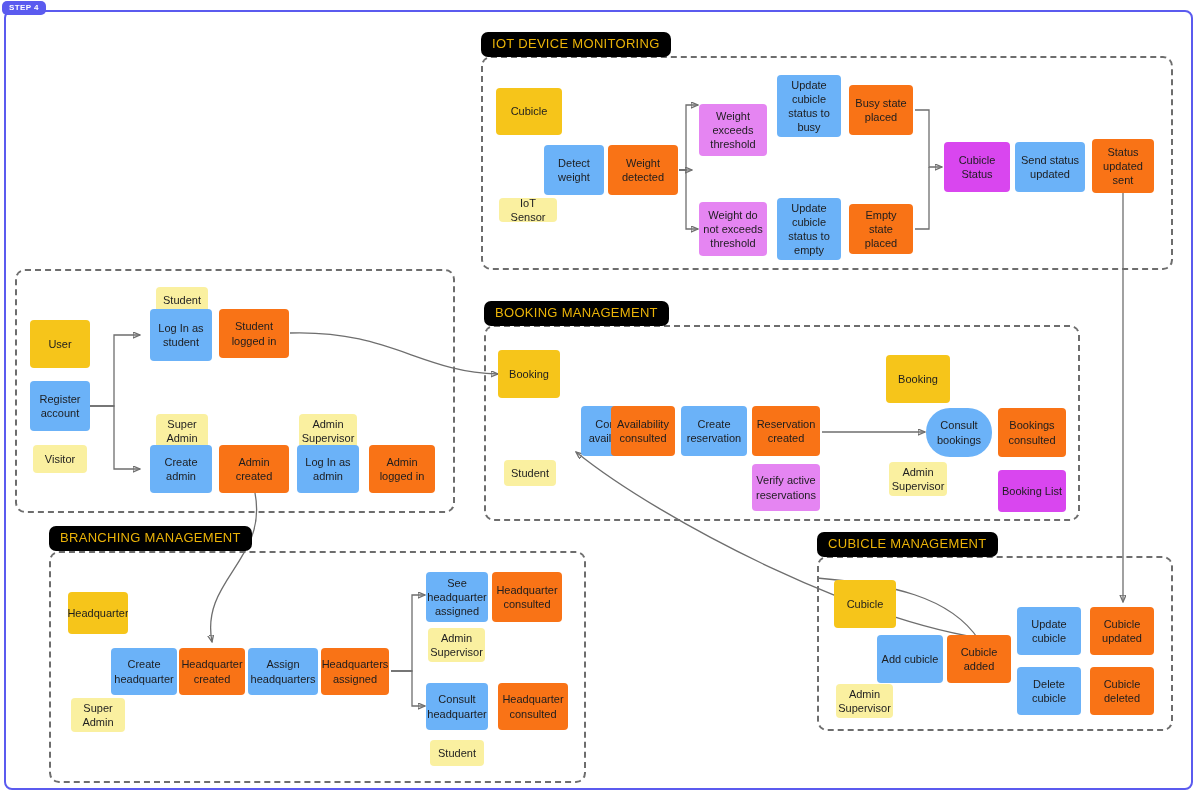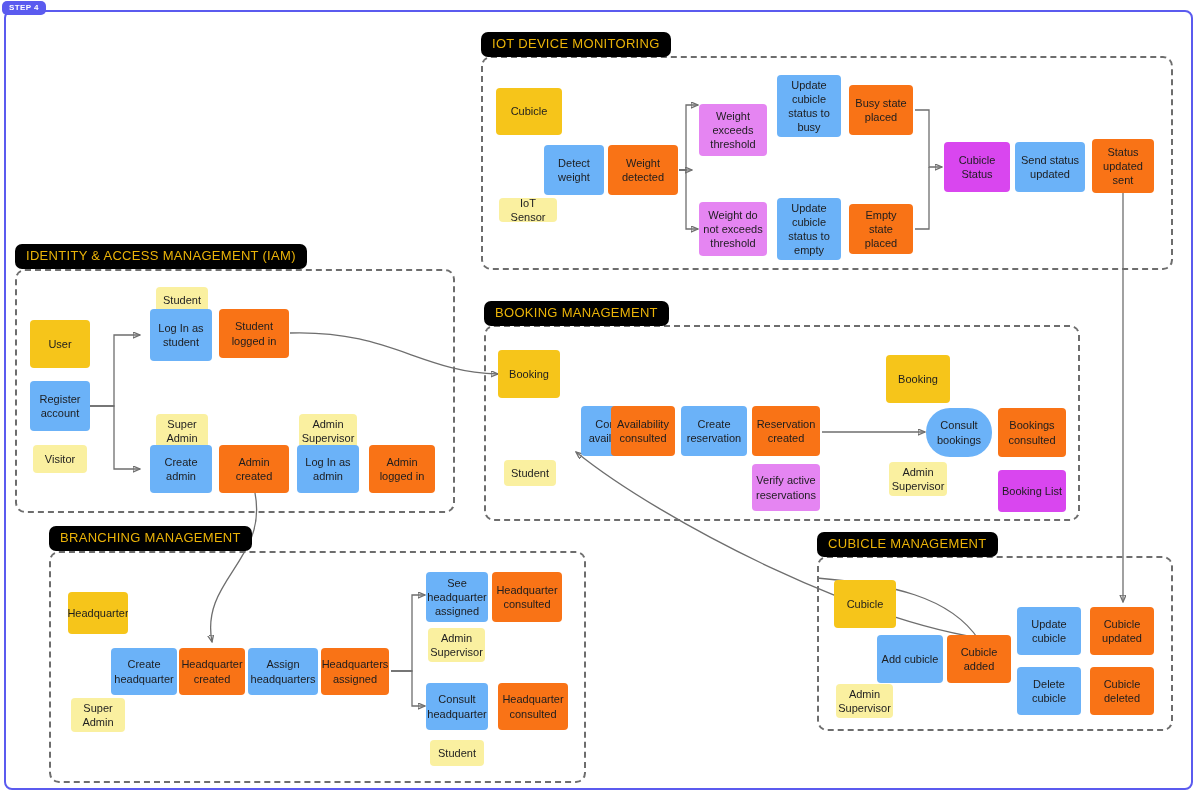--- a/index.html
+++ b/index.html
@@ -96,21 +96,20 @@
 
 <div id="canvas">
 
   <div id="step-frame"></div>
   <div id="step-badge">STEP 4</div>
 
   <div class="ctx" style="left:481px; top:56px; width:692px; height:214px;"></div>
   <div class="ctx-label" style="left:481px; top:32px;">IOT DEVICE MONITORING</div>
 
   <div class="ctx" style="left:15px; top:269px; width:440px; height:244px;"></div>
-  <div class="ctx-label" style="left:15px; top:244px;">IDENTITY &amp; ACCESS MANAGEMENT (IAM)</div>
 
   <div class="ctx" style="left:484px; top:325px; width:596px; height:196px;"></div>
   <div class="ctx-label" style="left:484px; top:301px;">BOOKING MANAGEMENT</div>
 
   <div class="ctx" style="left:49px; top:551px; width:537px; height:232px;"></div>
   <div class="ctx-label" style="left:49px; top:526px;">BRANCHING MANAGEMENT</div>
 
   <div class="ctx" style="left:817px; top:556px; width:356px; height:175px;"></div>
   <div class="ctx-label" style="left:817px; top:532px;">CUBICLE MANAGEMENT</div>
 

